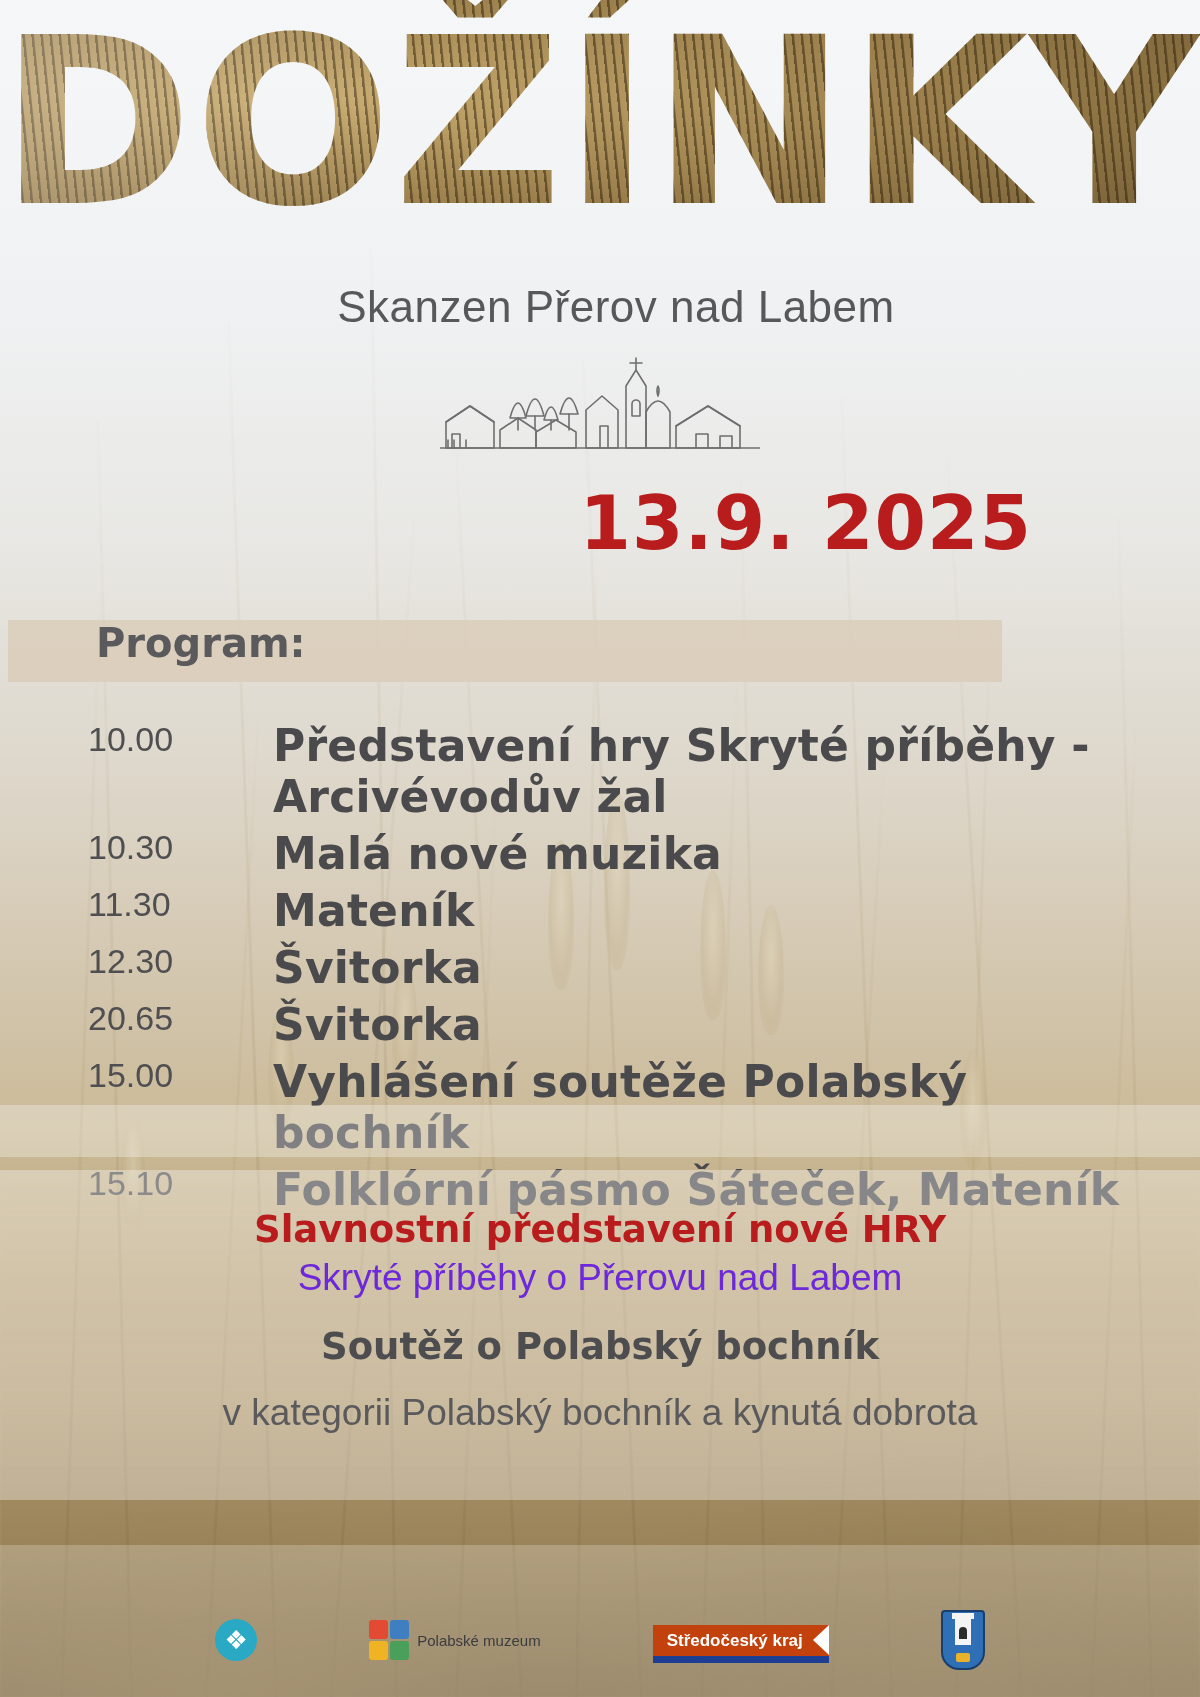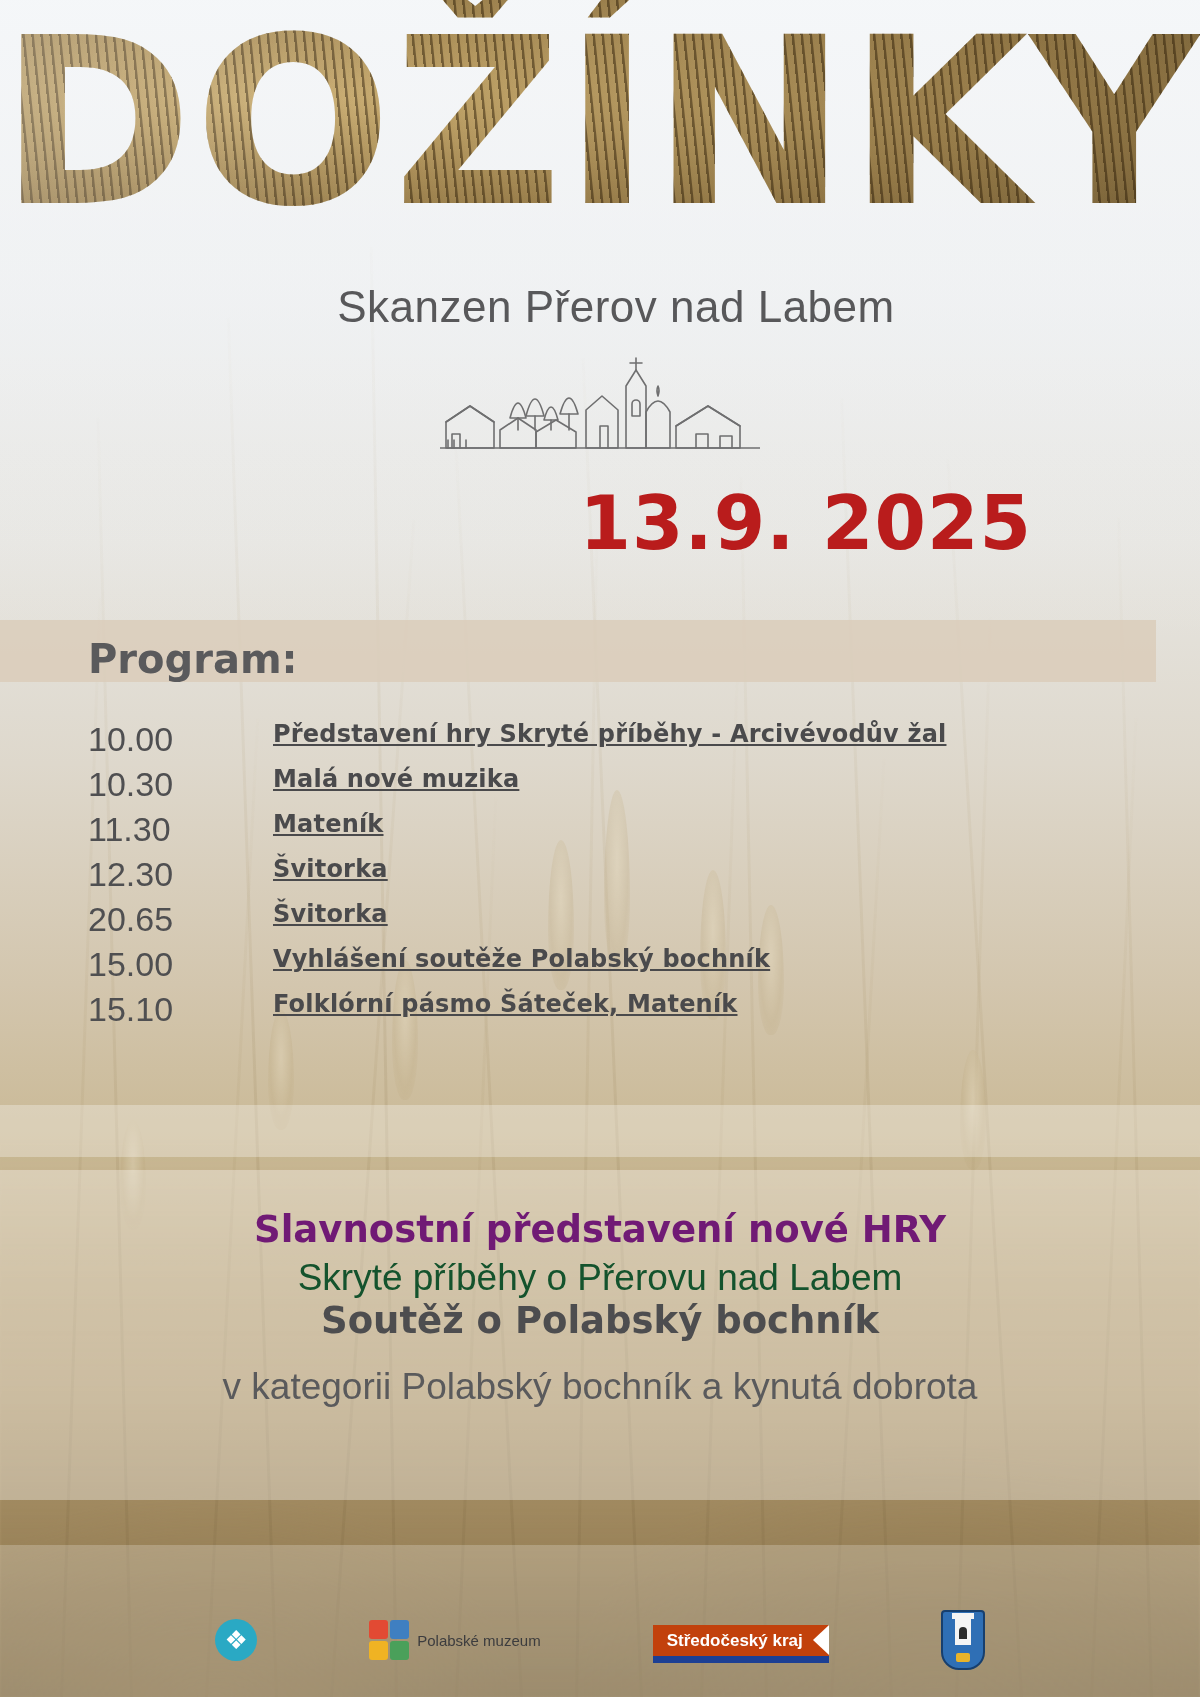--- a/index.html
+++ b/index.html
@@ -135,26 +135,26 @@
     font-weight: bold;
     font-size: 74px;
     color: #b91c1c;
     letter-spacing: 1px;
   }
 
   
   .program-band {
     position: absolute;
     top: 620px;
-    left: 0;
-    width: 1156px;
+    left: 8px;
+    width: 994px;
     height: 62px;
     background: rgba(219,205,187,0.88);
     display: flex;
-    align-items: flex-end;
+    align-items: flex-start;
   }
   .program-label {
     margin-left: 88px;
     font-family: "DejaVu Sans", sans-serif;
     font-weight: bold;
     font-size: 40px;
     color: #5a5a5c;
   }
 
   .program-list {
@@ -170,24 +170,23 @@
   }
   .prog-time {
     width: 185px;
     flex: 0 0 185px;
     font-size: 34px;
     color: #4f4f51;
   }
   .prog-text {
     font-family: "DejaVu Sans", sans-serif;
     font-weight: bold;
-    font-size: 24px;
+    font-size: 44px;
     color: #4a4a4c;
     letter-spacing: 0.2px;
-    text-decoration: underline;
   }
 
   
   .band-light-1 {
     position: absolute;
     left: 0; width: 1200px;
     top: 1105px; height: 52px;
     background: rgba(255,255,255,0.30);
   }
   .band-light-2 {
@@ -208,27 +207,27 @@
     position: absolute;
     top: 1208px;
     left: 0;
     width: 1200px;
     text-align: center;
   }
   .bb-1 {
     font-family: "DejaVu Sans", sans-serif;
     font-weight: bold;
     font-size: 37px;
-    color: #701a75;
+    color: #b91c1c;
     margin-bottom: 6px;
   }
   .bb-2 {
     font-size: 37px;
-    color: #14532d;
-    margin-bottom: 0;
+    color: #6d28d9;
+    margin-bottom: 26px;
   }
   .bb-3 {
     font-family: "DejaVu Sans", sans-serif;
     font-weight: bold;
     font-size: 37px;
     color: #4d4d4f;
     margin-bottom: 24px;
   }
   .bb-4 {
     font-size: 37px;

